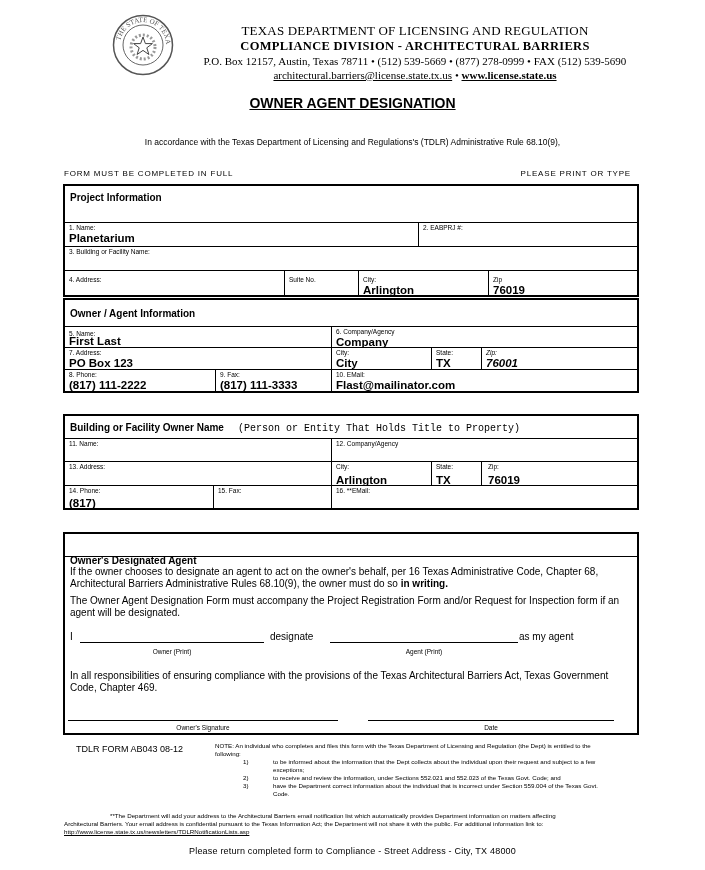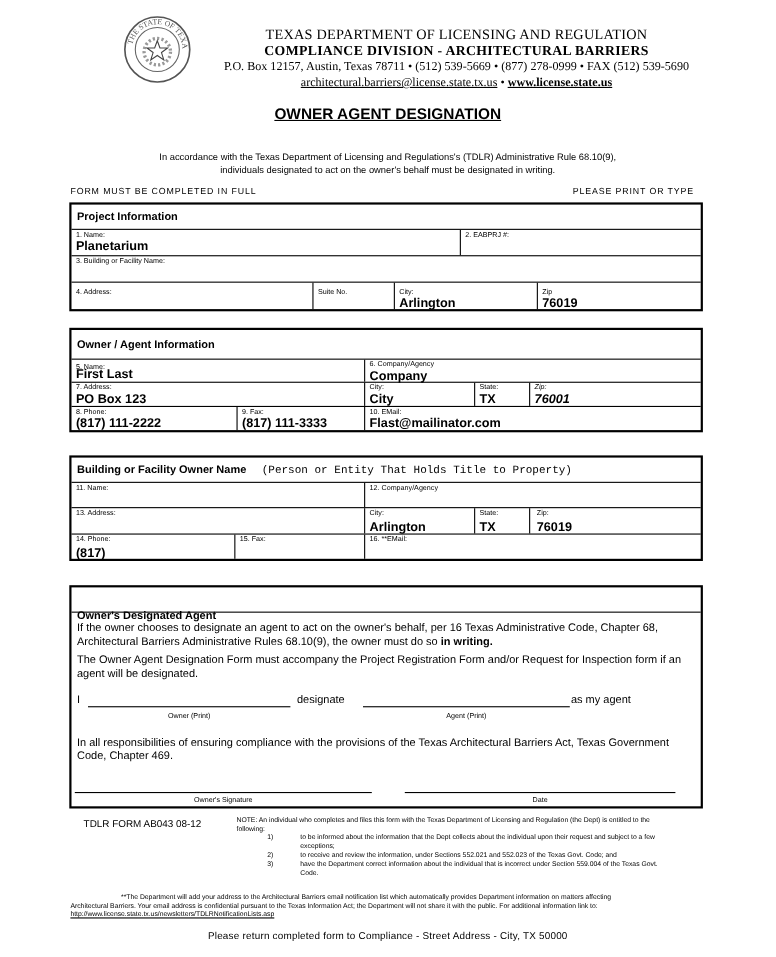--- a/index.html
+++ b/index.html
@@ -19,21 +19,21 @@
 
   #title { left: 0; width: 705px; top: 95px; text-align: center; font-size: 14px; font-weight: bold; }
   #title span { text-decoration: underline; }
 
   #intro { left: 0; width: 705px; top: 136px; text-align: center; font-size: 8.5px; line-height: 12px; }
   #must { left: 64px; top: 169px; font-size: 8px; letter-spacing: 0.8px; }
   #print { right: 74px; top: 169px; font-size: 8px; letter-spacing: 0.8px; }
 
   
   .box { position: absolute; left: 63px; width: 576px; border: 2px solid #000; box-sizing: border-box; }
-  .sechead { height: 23px; border-bottom: 1.5px solid #000; font-size: 10px; font-weight: bold; padding: 6px 0 0 5px; box-sizing: border-box; }
+  .sechead { height: 37px; border-bottom: 1.5px solid #000; font-size: 10px; font-weight: bold; padding: 6px 0 0 5px; box-sizing: border-box; }
   .sechead .sub { font-weight: normal; margin-left: 14px; font-size: 10px; font-family: Liberation Mono, monospace; }
   .row { position: relative; border-bottom: 1px solid #000; box-sizing: border-box; }
   .row:last-child { border-bottom: none; }
   .cell { position: absolute; top: 0; bottom: 0; box-sizing: border-box; border-left: 1px solid #000; padding: 1px 0 0 4px; }
   .cell.first { border-left: none; }
   .lbl { font-size: 6.5px; line-height: 8px; display: block; }
   .val { font-size: 11.5px; font-weight: bold; line-height: 12px; display: block; white-space: nowrap; }
 
   
   .para { font-size: 10px; line-height: 12px; position: absolute; left: 5px; width: 560px; }
@@ -71,21 +71,20 @@
 <div id="hdr2" class="abs hdr serif">COMPLIANCE DIVISION - ARCHITECTURAL BARRIERS</div>
 <div id="hdr3" class="abs hdr serif">P.O. Box 12157, Austin, Texas  78711 • (512) 539-5669 • (877) 278-0999 • FAX (512) 539-5690</div>
 <div id="hdr4" class="abs hdr serif">
   <a>architectural.barriers@license.state.tx.us</a><span> • </span><a class="web">www.license.state.us</a>
 </div>
 
 <div id="title" class="abs"><span>OWNER AGENT DESIGNATION</span></div>
 
 <div id="intro" class="abs">
   <div>In accordance with the Texas Department of Licensing and Regulations's (TDLR) Administrative Rule 68.10(9),</div>
-  <div>individuals designated to act on the owner's behalf must be designated in writing.</div>
 </div>
 <div id="must" class="abs">FORM MUST BE COMPLETED IN FULL</div>
 <div id="print" class="abs">PLEASE PRINT OR TYPE</div>
 
 <div class="box" style="top:184px;">
   <div class="sechead">Project Information</div>
   <div class="row" style="height:24px;">
     <div class="cell first" style="left:0;width:353px;">
       <span class="lbl">1. Name:</span>
       <span class="val">Planetarium</span>
@@ -245,13 +244,13 @@
       <li><span class="n">1)</span><span>to be informed about the information that the Dept collects about the individual upon their request and subject to a few exceptions;</span></li>
       <li><span class="n">2)</span><span>to receive and review the information, under Sections 552.021 and 552.023 of the Texas Govt. Code; and</span></li>
       <li><span class="n">3)</span><span>have the Department correct information about the individual that is incorrect under Section 559.004 of the Texas Govt. Code.</span></li>
     </ol>
 </div>
 <div id="footnote" class="abs">
   <div class="indent">**The Department will add your address to the Architectural Barriers email notification list which automatically provides Department information on matters affecting</div>
   <div>Architectural Barriers. Your email address is confidential pursuant to the Texas Information Act; the Department will not share it with the public. For additional information link to:</div>
   <a>http://www.license.state.tx.us/newsletters/TDLRNotificationLists.asp</a>
 </div>
-<div id="return" class="abs">Please return completed form to Compliance - Street Address - City, TX 50000</div>
+<div id="return" class="abs">Please return completed form to Compliance - Street Address - City, TX 48000</div>
 
 </body></html>

